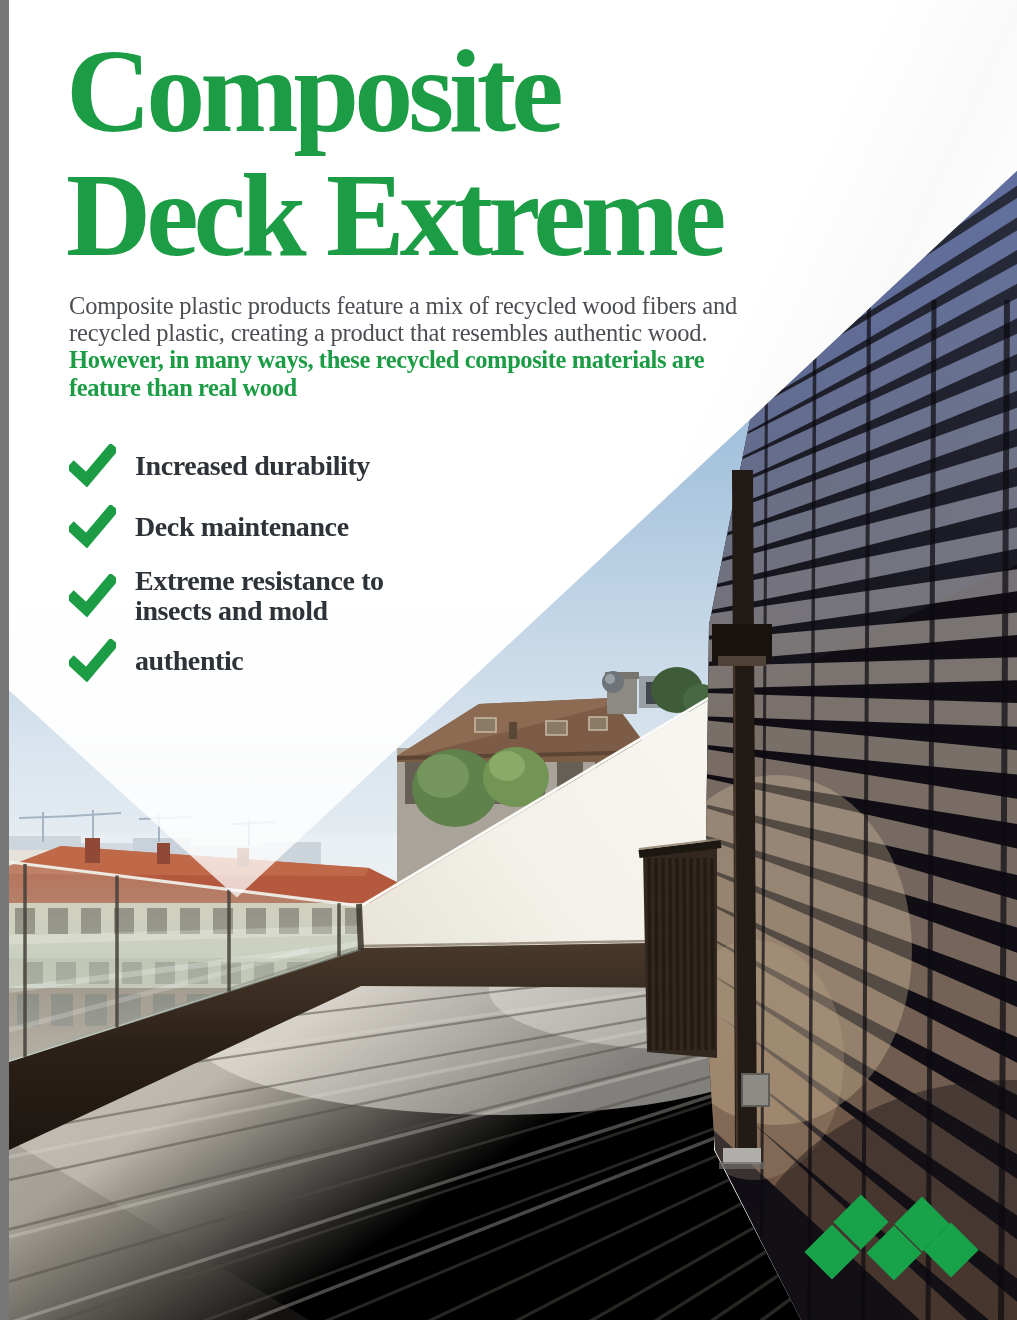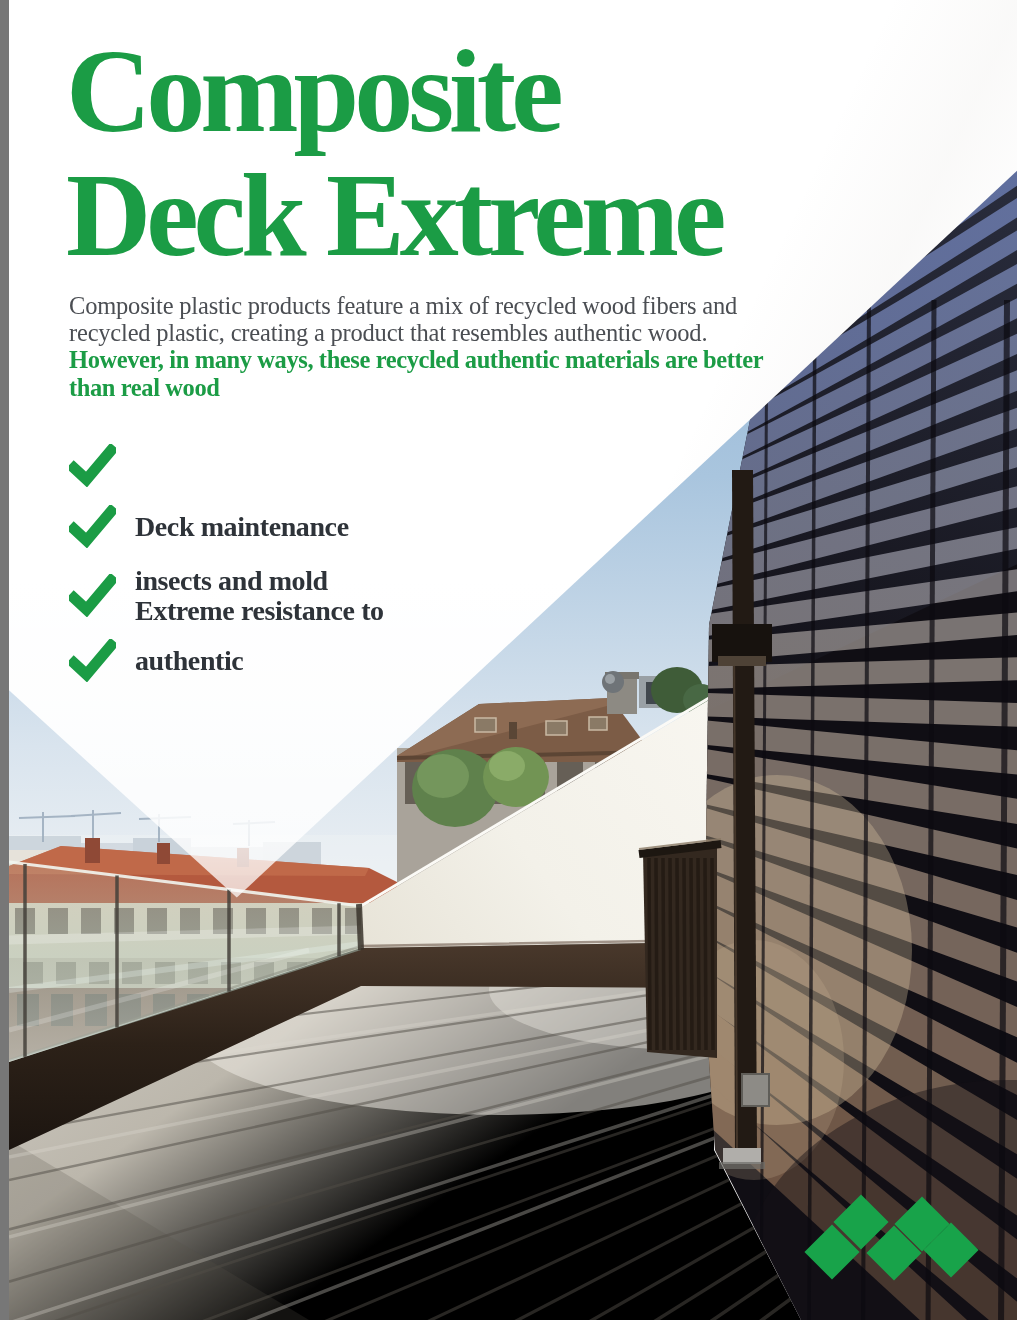--- a/index.html
+++ b/index.html
@@ -346,50 +346,54 @@
   </svg>
 
   <div class="overlay"></div>
 
   <div class="content">
     <h1 class="title">
       <span>Composite</span>
       <span>Deck Extreme</span>
     </h1>
 
-    <p class="intro"><span>Composite plastic products feature a mix of recycled wood fibers and recycled plastic, creating a product that resembles authentic wood. </span><span class="hl">However, in many ways, these recycled authentic materials are better than real wood</span></p>
+    <p class="intro"><span>Composite plastic products feature a mix of recycled wood fibers and recycled plastic, creating a product that resembles authentic wood. </span><span class="hl">However, in many ways, these recycled composite materials are feature than real wood</span></p>
 
     <div class="checklist">
       <div class="check-row">
         <span class="check-ic">
           <svg viewBox="0 0 47 43">
               <path d="M5 24 L17.5 35.5 L42 6.5" fill="none" stroke="#1b9c45" stroke-width="11" stroke-linecap="square"></path>
             </svg>
         </span>
+        <span class="check-label">
+          <span>Increased durability</span>
+          <span></span>
+        </span>
       </div>
       <div class="check-row">
         <span class="check-ic">
           <svg viewBox="0 0 47 43">
               <path d="M5 24 L17.5 35.5 L42 6.5" fill="none" stroke="#1b9c45" stroke-width="11" stroke-linecap="square"></path>
             </svg>
         </span>
         <span class="check-label">
           <span>Deck maintenance</span>
           <span></span>
         </span>
       </div>
       <div class="check-row two">
         <span class="check-ic">
           <svg viewBox="0 0 47 43">
               <path d="M5 24 L17.5 35.5 L42 6.5" fill="none" stroke="#1b9c45" stroke-width="11" stroke-linecap="square"></path>
             </svg>
         </span>
         <span class="check-label">
+          <span>Extreme resistance to</span>
           <span>insects and mold</span>
-          <span>Extreme resistance to</span>
         </span>
       </div>
       <div class="check-row two">
         <span class="check-ic">
           <svg viewBox="0 0 47 43">
               <path d="M5 24 L17.5 35.5 L42 6.5" fill="none" stroke="#1b9c45" stroke-width="11" stroke-linecap="square"></path>
             </svg>
         </span>
         <span class="check-label">
           <span>authentic</span>

